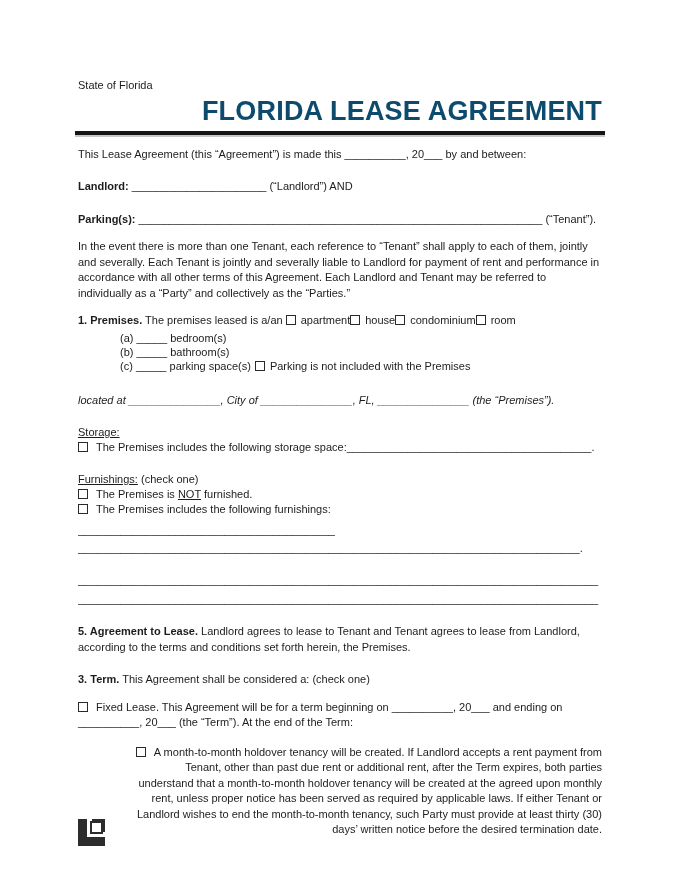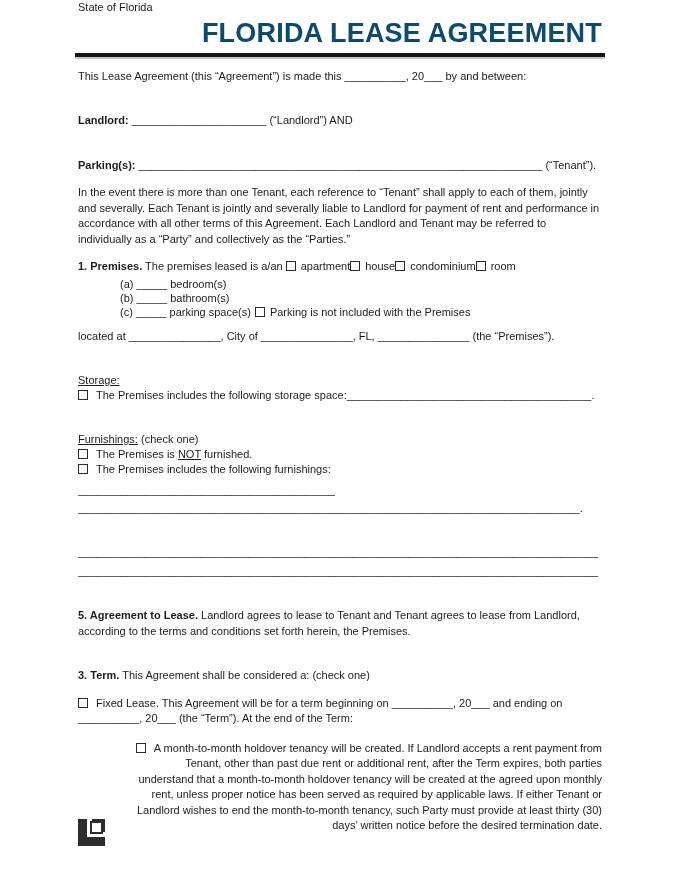--- a/index.html
+++ b/index.html
@@ -4,45 +4,45 @@
 <style>
   html, body { margin: 0; padding: 0; background: #ffffff; }
   body {
     width: 680px; height: 880px; position: relative; overflow: hidden;
     font-family: "Liberation Sans", sans-serif; color: #1c1c1c;
   }
   .content {
     position: absolute; left: 78px; top: 0; width: 524px;
     font-size: 11px; line-height: 15.5px; height: 880px;
   }
-  .state { font-size: 11px; }
+  .state { padding-top: 78px; font-size: 11px; }
   .title {
     margin: 2px 0 0 0; font-size: 27px; line-height: 30px; font-weight: 700;
     text-align: right; color: #0c4a6e; letter-spacing: 0.2px; white-space: nowrap;
   }
   .rule {
     margin-top: 5px; height: 4px; background: #151515;
     box-shadow: 0 2px 0 #c6c6c6; margin-left: -3px; margin-right: -3px;
   }
   .para { margin-top: 12px; }
-  .mt-wide { margin-top: 29px; }
+  .mt-wide { margin-top: 17px; }
   .b { font-weight: 700; }
   .u { text-decoration: underline; }
   .oneline { white-space: nowrap; overflow: hidden; }
   .cb {
     display: inline-block; width: 8px; height: 8px;
     border: 1px solid #2a2a2a; background: #fff;
     vertical-align: -1px; margin-right: 5px;
   }
   .cb.gap { margin-right: 8px; }
   .copt { white-space: nowrap; }
   .row2 { margin-left: 17px; margin-top: 2px; }
   .items { margin-left: 42px; margin-top: 2px; line-height: 14px; }
   .items .cb { margin-left: 4px; }
-  .located { margin-top: 10px; }
+  .located { margin-top: 20px; font-style: italic; }
   .tight-line { line-height: 15px; }
   .blank-short { margin-top: 6px; }
   .blank-full { margin-top: 2px; }
   .addl-line { margin-top: 3px; }
   .fixed-para { margin-top: 12px; }
   .holdover {
     margin-left: 42px; padding-left: 16px; text-indent: -16px; margin-top: 14px; text-align: right;
   }
   .logo { position: absolute; left: 78px; top: 818px; width: 27px; height: 28px; }
   .logo .vbar { position: absolute; left: 0; top: 1px; width: 9px; height: 27px; background: #2d2d2d; }

